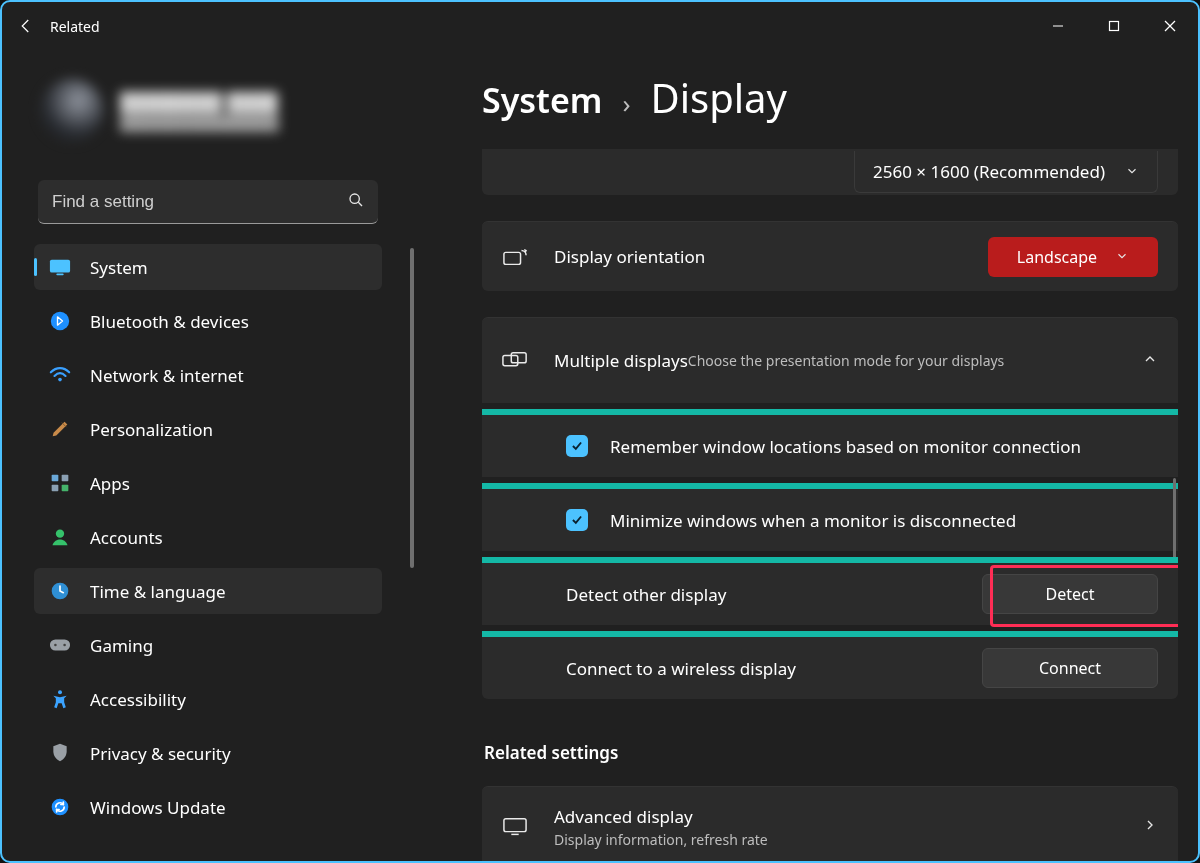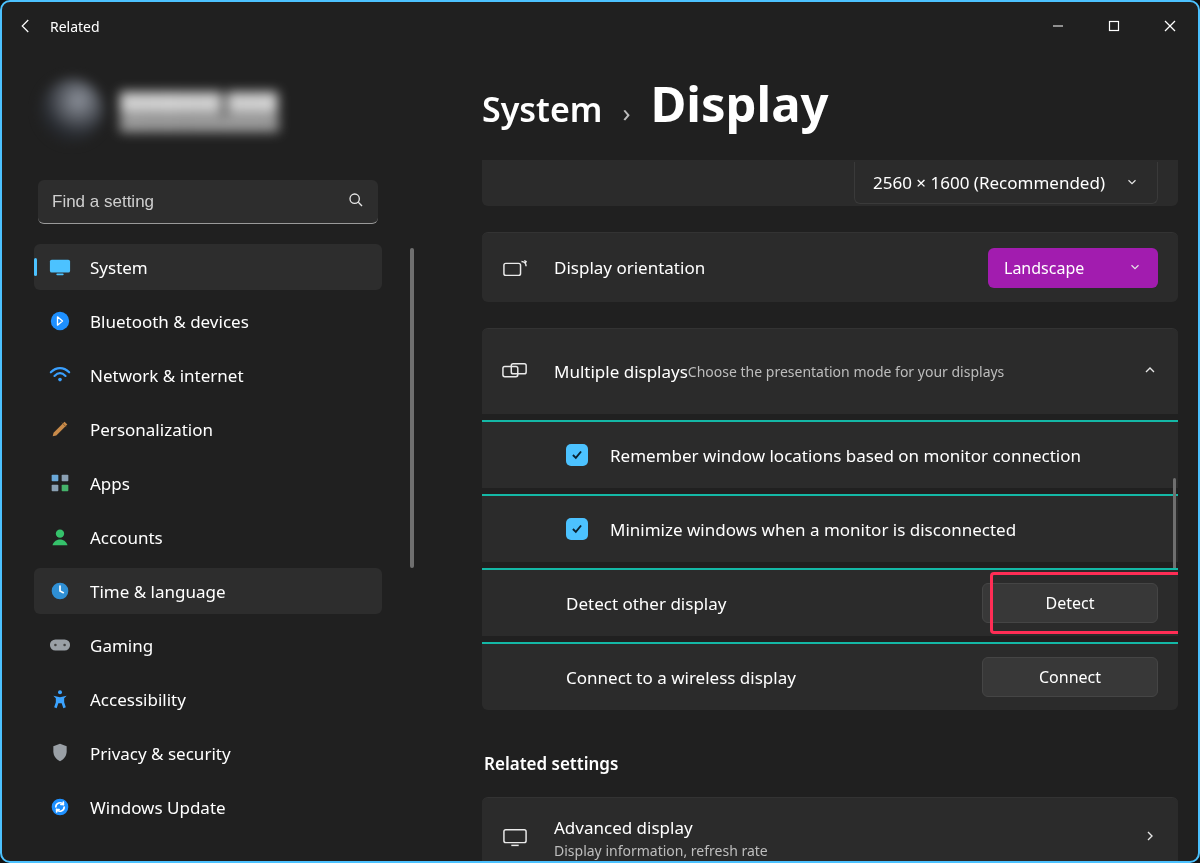--- a/index.html
+++ b/index.html
@@ -71,37 +71,37 @@
   .nav-icon { width:24px; height:24px; display:flex; align-items:center; justify-content:center; }
 
   
   .content {
     position:absolute; left:480px; right:20px; top:56px; bottom:0;
     overflow:hidden;
   }
   .breadcrumb { display:flex; align-items:baseline; gap:20px; padding: 12px 0 30px 0; }
   .bc-parent { font-size:34px; font-weight:600; color:#ffffff; }
   .bc-sep { font-size:26px; color:#bdbdbd; font-weight:400; }
-  .bc-current { font-size:49px; font-weight:700; color:#ffffff; }
+  .bc-current { font-size:40px; font-weight:400; color:#ffffff; }
 
   .panel-stack { display:flex; flex-direction:column; gap:6px; }
 
   .card {
     background:#2b2b2b; border-radius:6px;
     display:flex; align-items:center;
     padding: 0 20px; min-height:70px;
     border-top:1px solid #333;
   }
   .card .lead-icon { width:26px; height:26px; color:#eaeaea; margin-right:26px; display:flex; align-items:center; justify-content:center; }
   .card .title { font-size:17px; color:#ffffff; }
   .card .subtitle { font-size:14px; color:#bdbdbd; margin-top:2px; }
   .card .spacer { flex:1; }
   .select-pill {
-    background:#a21caf; border-radius:6px; height:40px; min-width:170px;
-    display:flex; align-items:center; justify-content:space-between; gap:18px;
+    background:#b91c1c; border-radius:6px; height:40px; min-width:170px;
+    display:flex; align-items:center; justify-content:center; gap:18px;
     padding:0 16px; color:#ffffff; font-size:16px;
   }
   .chev { color:#e6e6e6; }
 
   .resolution-row {
     background:#2b2b2b; border-radius: 0 0 6px 6px;
     height:46px; display:flex; align-items:center; justify-content:flex-end;
     padding: 0 20px 0 20px; margin-top:-6px;
     position:relative;
   }
@@ -110,21 +110,21 @@
     border-top:none;
     height:42px; display:flex; align-items:center; gap:20px;
     padding:0 18px; border-radius:0 0 6px 6px;
   }
   .res-text { font-size:17px; color:#ffffff; }
 
   .exp-header { min-height:86px; }
   .exp-header .titles { display:flex; flex-direction:row; }
 
   .sub-row {
-    background:#2b2b2b; border-top:2px solid #14b8a6;
+    background:#2b2b2b; border-top:6px solid #14b8a6;
     display:flex; align-items:center; min-height:68px;
     padding:0 20px 0 84px; gap:22px;
   }
   .sub-row .label { font-size:17px; color:#ffffff; }
   .checkbox {
     width:22px; height:22px; border-radius:5px; background:#4cc2ff;
     display:flex; align-items:center; justify-content:center; color:#0b2230;
   }
   .btn {
     background:#383838; border-radius:6px; height:40px; min-width:176px;

